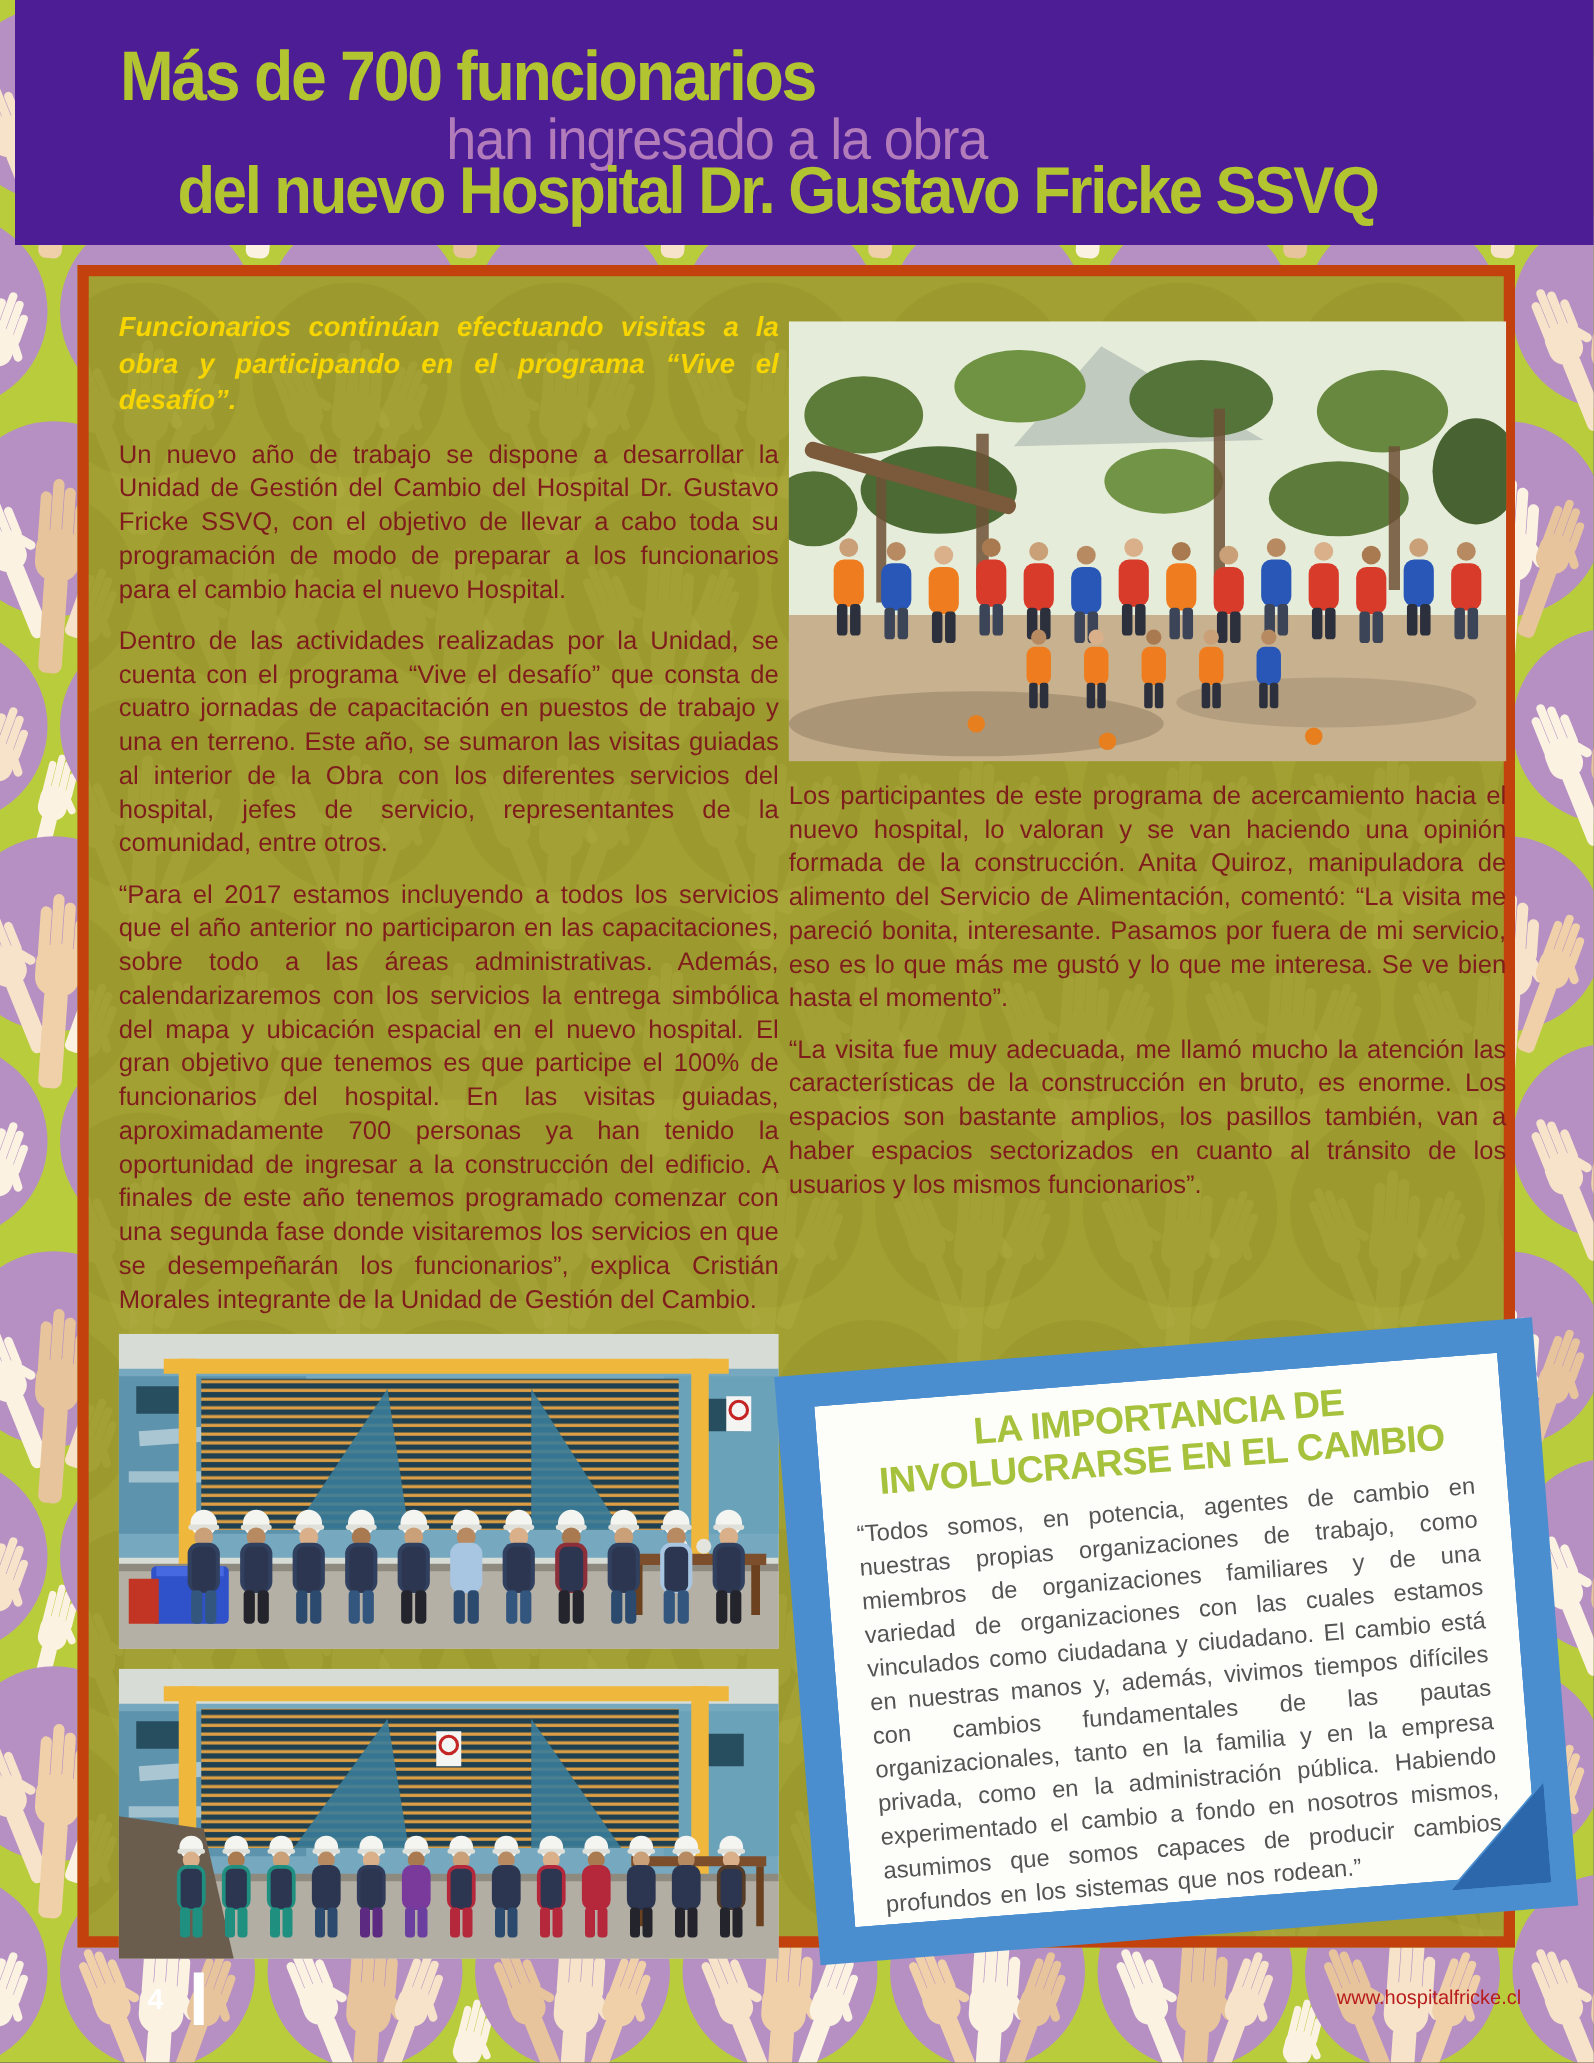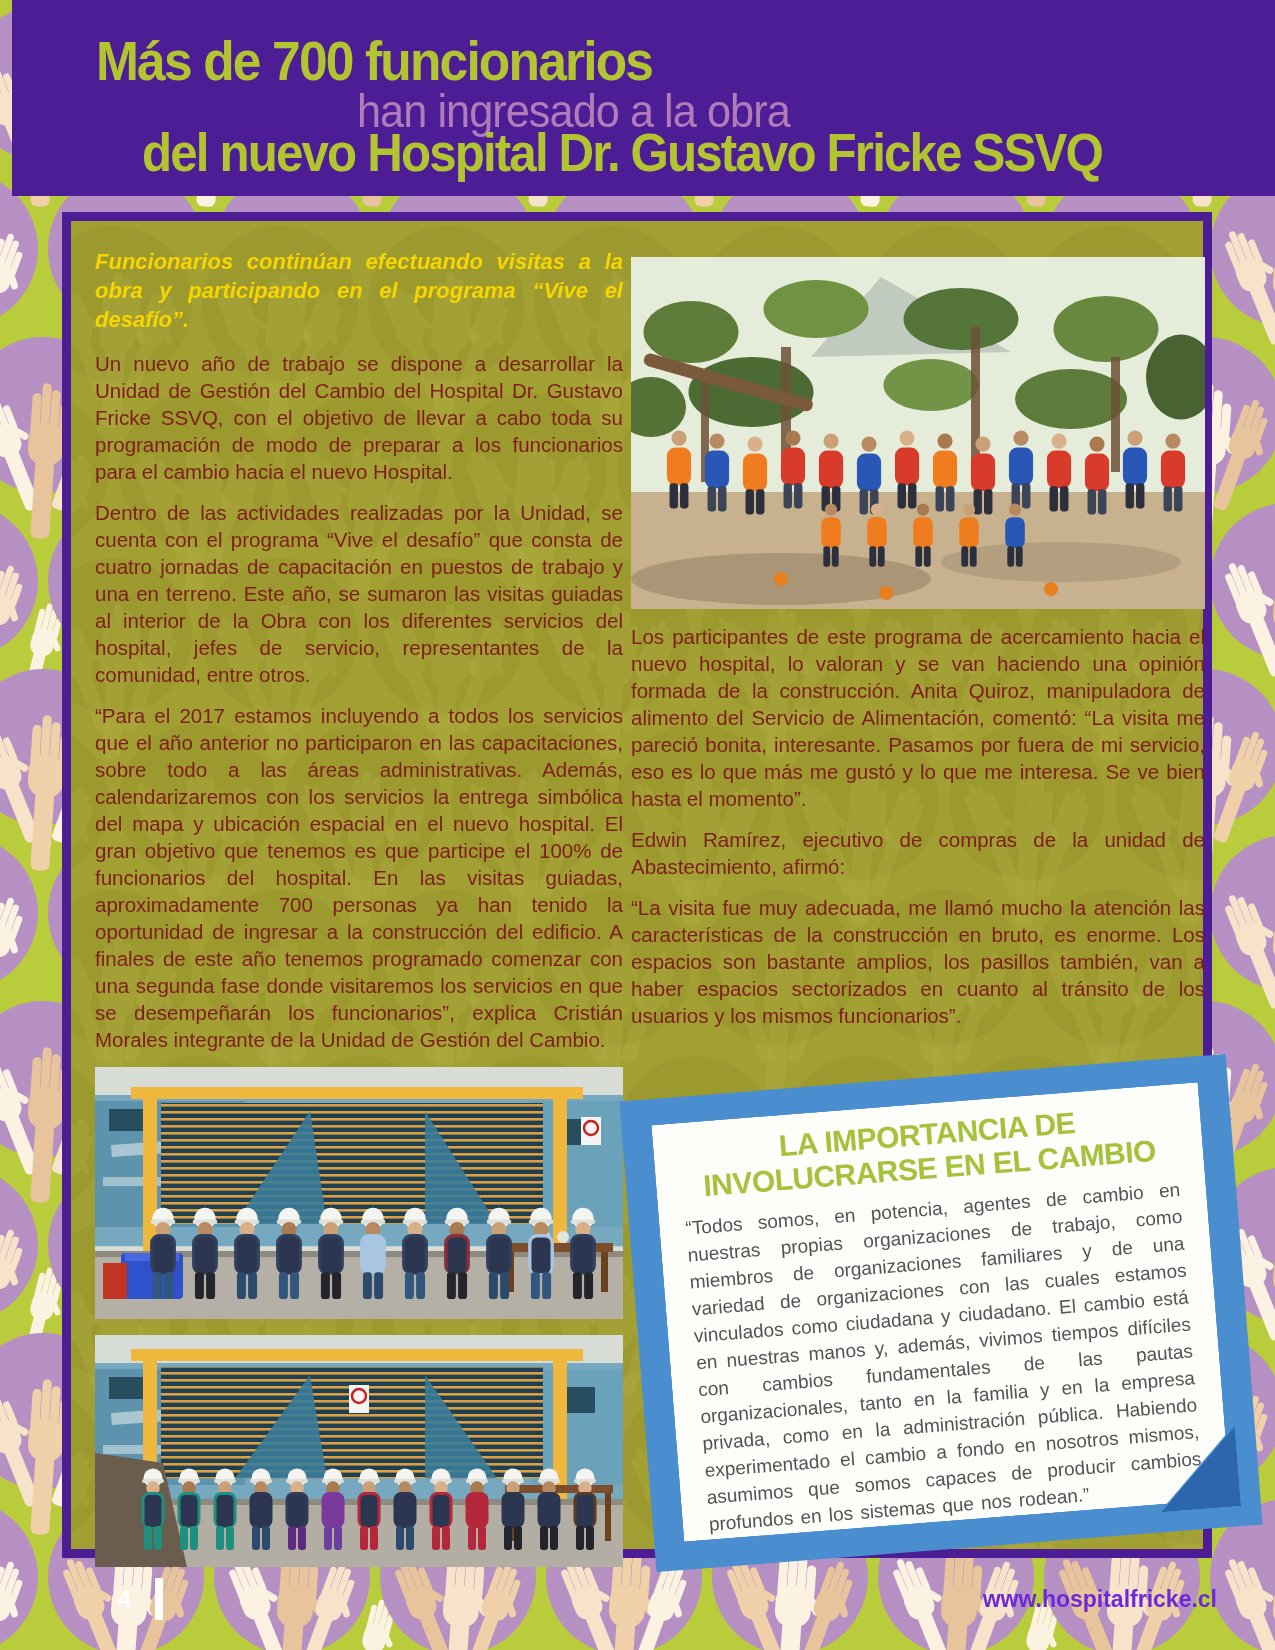--- a/index.html
+++ b/index.html
@@ -12,21 +12,21 @@
   .masthead div{white-space:nowrap;transform-origin:left top;}
   .t1{position:absolute;left:84px;top:28px;font-size:56px;font-weight:800;color:#b2c42f;
       letter-spacing:-2px;transform:scaleX(.92);}
   .t2{position:absolute;left:345px;top:84px;font-size:46px;font-weight:400;color:#b27cba;
       letter-spacing:-1px;transform:scaleX(.94);}
   .t3{position:absolute;left:130px;top:122px;font-size:53px;font-weight:800;color:#b2c42f;
       letter-spacing:-2px;transform:scaleX(.93);}
 
   
   .panel{position:absolute;left:62px;top:212px;width:1150px;height:1346px;background:#a3a033;
-         border:9px solid #4c1d95;box-sizing:border-box;z-index:2;}
+         border:9px solid #c2410c;box-sizing:border-box;z-index:2;}
   .panel-pattern{position:absolute;left:0;top:0;z-index:0;}
   .col-left{position:absolute;left:24px;top:22px;width:528px;z-index:1;}
   .col-right{position:absolute;left:560px;top:36px;width:574px;z-index:1;}
   p.body{color:#7f1d1d;font-size:20.5px;line-height:27px;text-align:justify;margin:0 0 14px;}
   .lede{color:#f7d500;font-size:22px;font-weight:700;font-style:italic;line-height:29px;
         text-align:justify;margin:4px 0 16px;}
   figure{margin:0;}
   .photo{display:block;}
   .fig-gap{margin:10px 0 16px;}
   .fig-gap2{margin:0 0 10px;}
@@ -46,21 +46,21 @@
           margin:10px 0 10px;}
   .q-author{text-align:center;color:#474747;font-weight:800;font-size:23px;}
   .q-role{text-align:center;color:#474747;font-size:21px;}
 
   
   .page-footer{position:absolute;left:118px;right:58px;top:1576px;height:46px;display:flex;
                align-items:center;z-index:3;color:#ffffff;}
   .pageno{font-size:23px;font-weight:700;}
   .fbar{width:8px;height:42px;background:#ffffff;margin:0 16px 0 24px;}
   .boletin{font-size:19px;letter-spacing:.5px;}
-  .site{margin-left:auto;font-size:23px;font-weight:700;text-decoration:none;color:#6d28d9;}
+  .site{margin-left:auto;font-size:16px;font-weight:400;text-decoration:none;color:#b91c1c;}
 </style>
 </head>
 <body>
 
 <div class="page">
 
   <svg class="bg-pattern" id="bgPattern" width="1275" height="1650">
       <defs>
         <g id="hA">
           <rect x="-17" y="-36" width="34" height="40" rx="15"></rect>
@@ -1814,21 +1814,20 @@
               <rect x="-11.5" y="-49" width="23" height="36" rx="8" fill="#2857b8"></rect>
               <rect x="-9" y="-15" width="8" height="24" rx="3" fill="#2c2f3c"></rect>
               <rect x="1" y="-15" width="8" height="24" rx="3" fill="#2c2f3c"></rect>
             </g>
             <circle cx="150" cy="322" r="7" fill="#e87f1e"></circle>
             <circle cx="420" cy="332" r="7" fill="#e87f1e"></circle>
             <circle cx="255" cy="336" r="7" fill="#e87f1e"></circle>
           </svg>
       </figure>
       <p class="body">Los participantes de este programa de acercamiento hacia el nuevo hospital, lo valoran y se van haciendo una opinión formada de la construcción. Anita Quiroz, manipuladora de alimento del Servicio de Alimentación, comentó: “La visita me pareció bonita, interesante. Pasamos por fuera de mi servicio, eso es lo que más me gustó y lo que me interesa. Se ve bien hasta el momento”.</p>
-      <p class="body">Edwin Ramírez, ejecutivo de compras de la unidad de Abastecimiento, afirmó:</p>
       <p class="body">“La visita fue muy adecuada, me llamó mucho la atención las características de la construcción en bruto, es enorme. Los espacios son bastante amplios, los pasillos también, van a haber espacios sectorizados en cuanto al tránsito de los usuarios y los mismos funcionarios”.</p>
     </div>
 
     <aside class="quote-box">
       <div class="fold"></div>
       <div class="quote-card">
         <div class="q-title">
           <span>LA IMPORTANCIA DE</span><br>
           <span>INVOLUCRARSE EN EL CAMBIO</span>
         </div>

